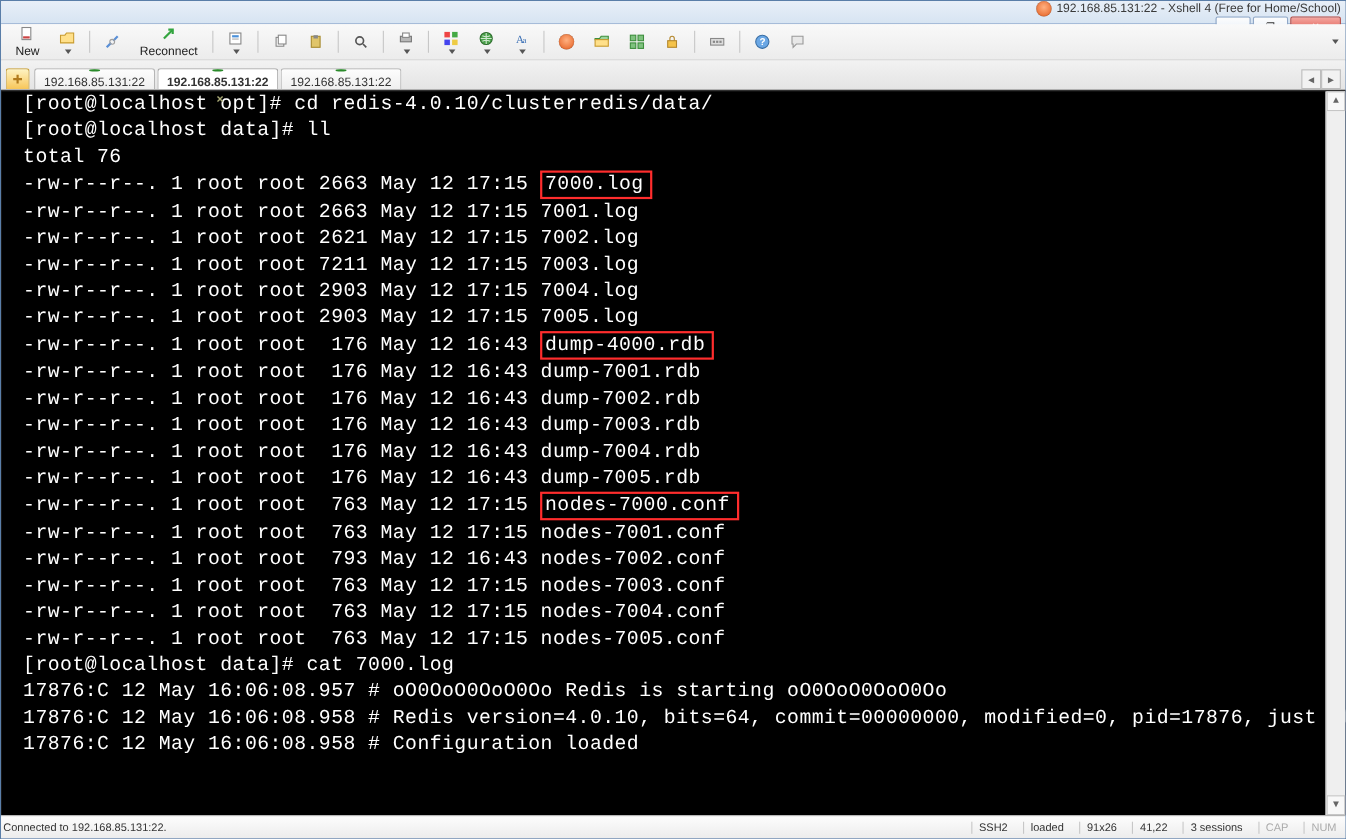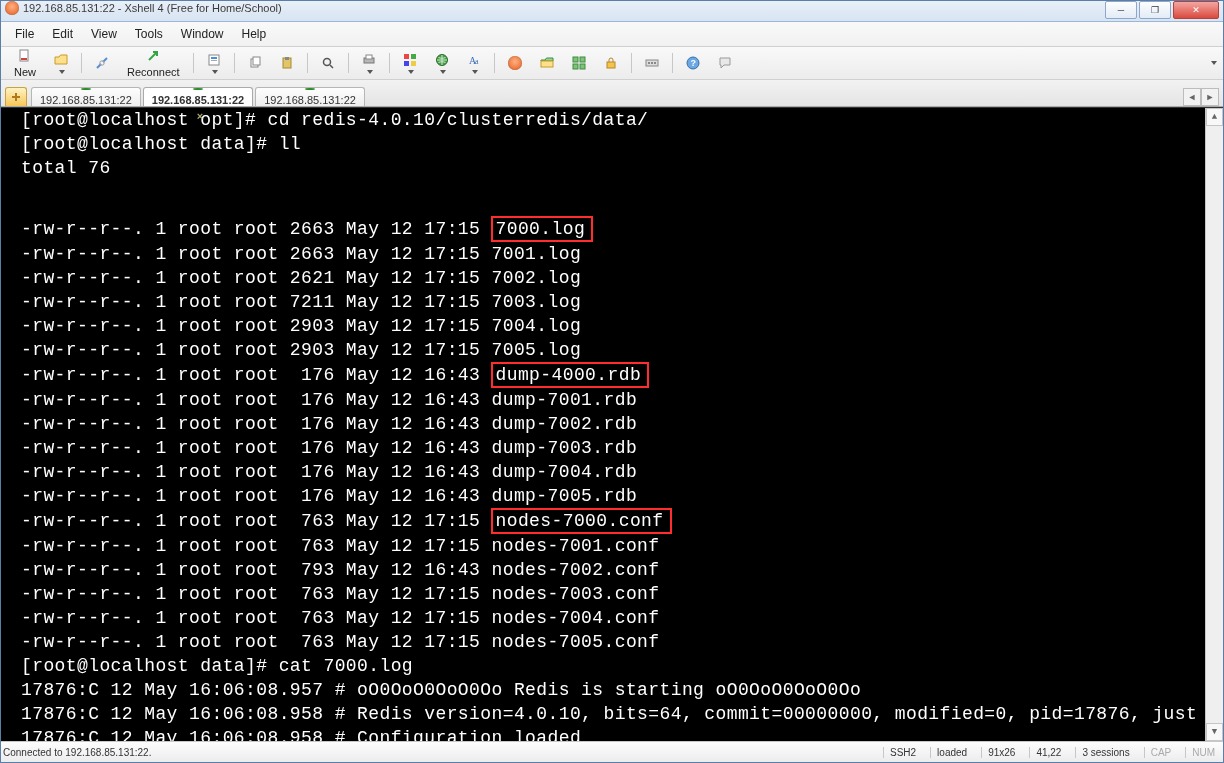--- a/index.html
+++ b/index.html
@@ -17,28 +17,29 @@
     position: relative;
     background: #f4f4f4;
     border: 1px solid #5a7ea8;
     box-sizing: border-box;
     display: flex;
     flex-direction: column;
   }
   
   .title-bar {
     display: flex;
-    align-items: flex-start;
+    align-items: flex-end;
     height: 20px;
     background: linear-gradient(#e8eff8, #d7e4f2);
     border-bottom: 1px solid #9eb6d6;
     padding: 0 4px;
     font-size: 11px;
     color: #3a3a3a;
     justify-content: space-between;
+    flex-direction: column;
   }
   .title-left { display: flex; align-items: center; gap: 4px; }
   .title-icon {
     width: 14px; height: 14px;
     background: radial-gradient(circle at 50% 40%, #ffb080, #e35a1c);
     border-radius: 50%;
     display: inline-block;
     box-shadow: inset 0 0 1px rgba(0,0,0,.5);
   }
   .title-btns { display: flex; gap: 2px; }
@@ -176,21 +177,21 @@
     white-space: pre;
     letter-spacing: 0.4px;
   }
   .box-highlight {
     border: 2px solid #ff2d2d;
     padding: 0 2px;
     box-sizing: border-box;
     display: inline-block;
     line-height: 22px;
   }
-  .box-highlight.padr { padding-right: 6px; margin-top: 36px; }
+  .box-highlight.padr { padding-right: 6px; }
   .box-highlight.wide { padding-right: 6px; }
   
   .status-bar {
     height: 20px;
     background: linear-gradient(#fdfdfd,#ececec);
     border-top: 1px solid #c7c7c7;
     display: flex;
     align-items: center;
     padding: 0 2px;
     font-size: 10px;
@@ -226,28 +227,20 @@
       <span class="title-icon"></span>
       <span>192.168.85.131:22 - Xshell 4 (Free for Home/School)</span>
     </div>
     <div class="title-btns">
       <div class="title-btn">─</div>
       <div class="title-btn">❐</div>
       <div class="title-btn close">✕</div>
     </div>
   </div>
 
-  <div class="menu-bar">
-    <div class="menu-item">File</div>
-    <div class="menu-item">Edit</div>
-    <div class="menu-item">View</div>
-    <div class="menu-item">Tools</div>
-    <div class="menu-item">Window</div>
-    <div class="menu-item">Help</div>
-  </div>
 
   <div class="toolbar">
     <div class="tb-btn">
       <span class="tb-icon">
         <svg width="14" height="14" viewBox="0 0 14 14">
             <rect x="2" y="1" width="8" height="11" fill="#fff" stroke="#888"></rect>
             <rect x="3" y="9" width="6" height="2" fill="#c44"></rect>
           </svg>
       </span>
       <span>New</span>

